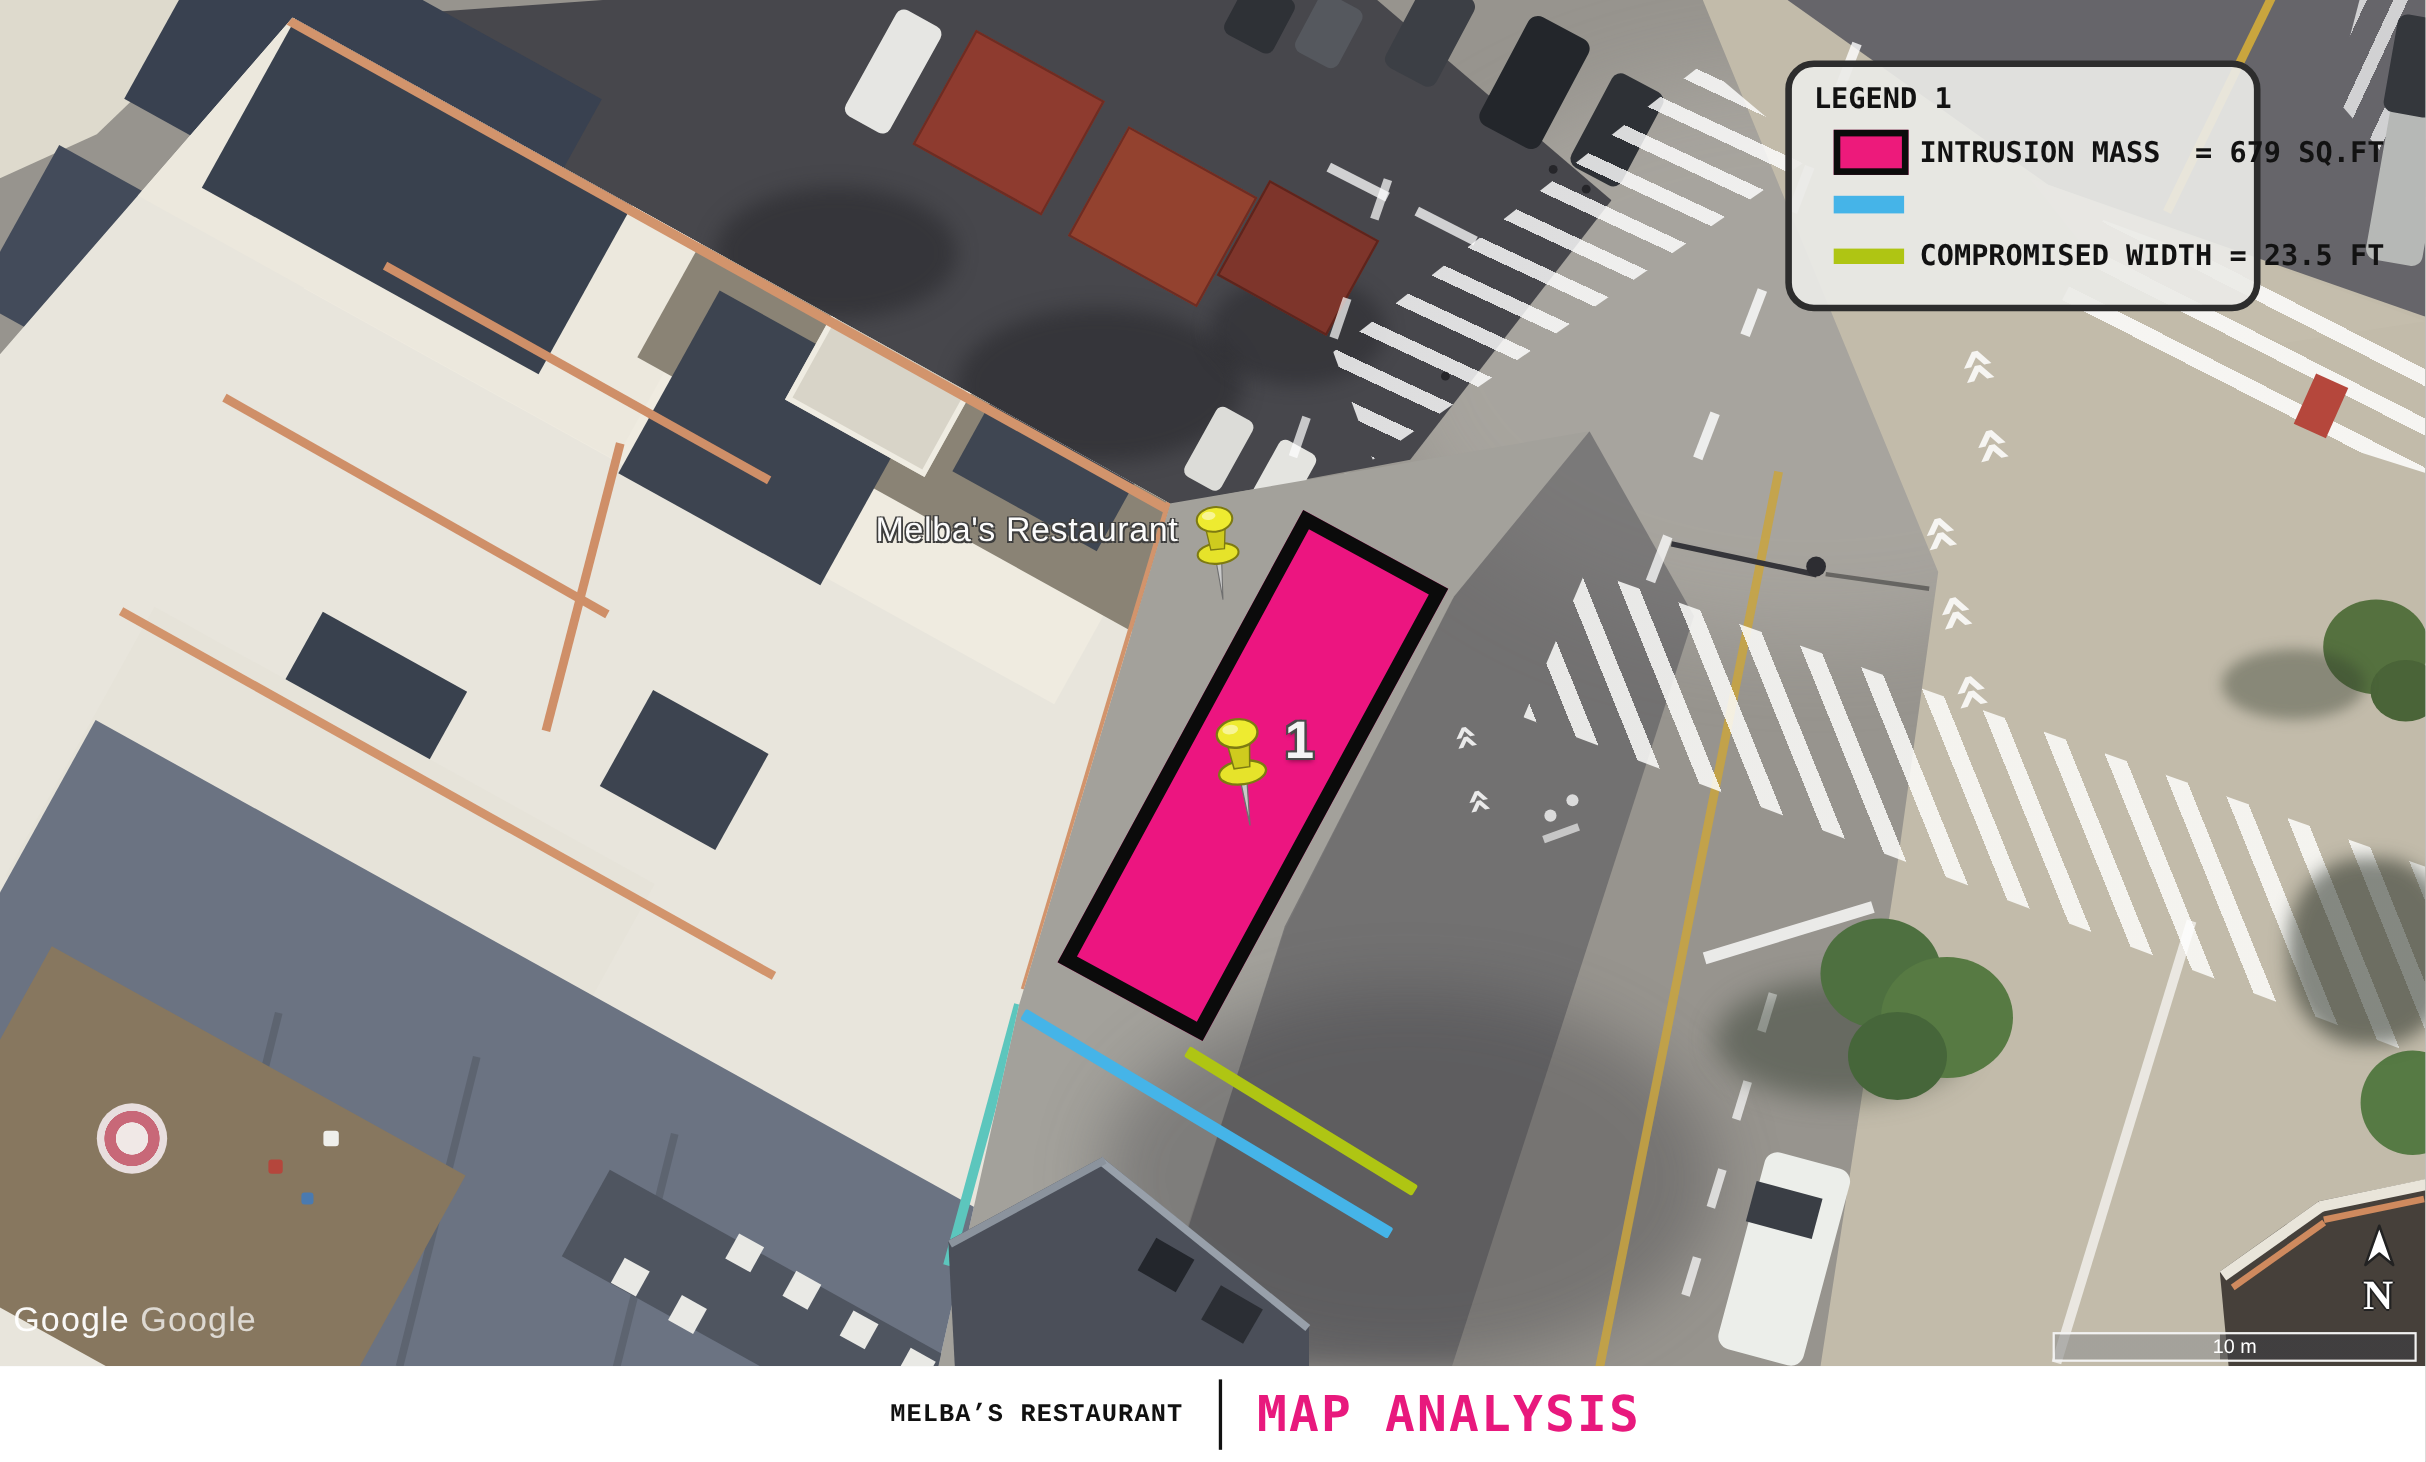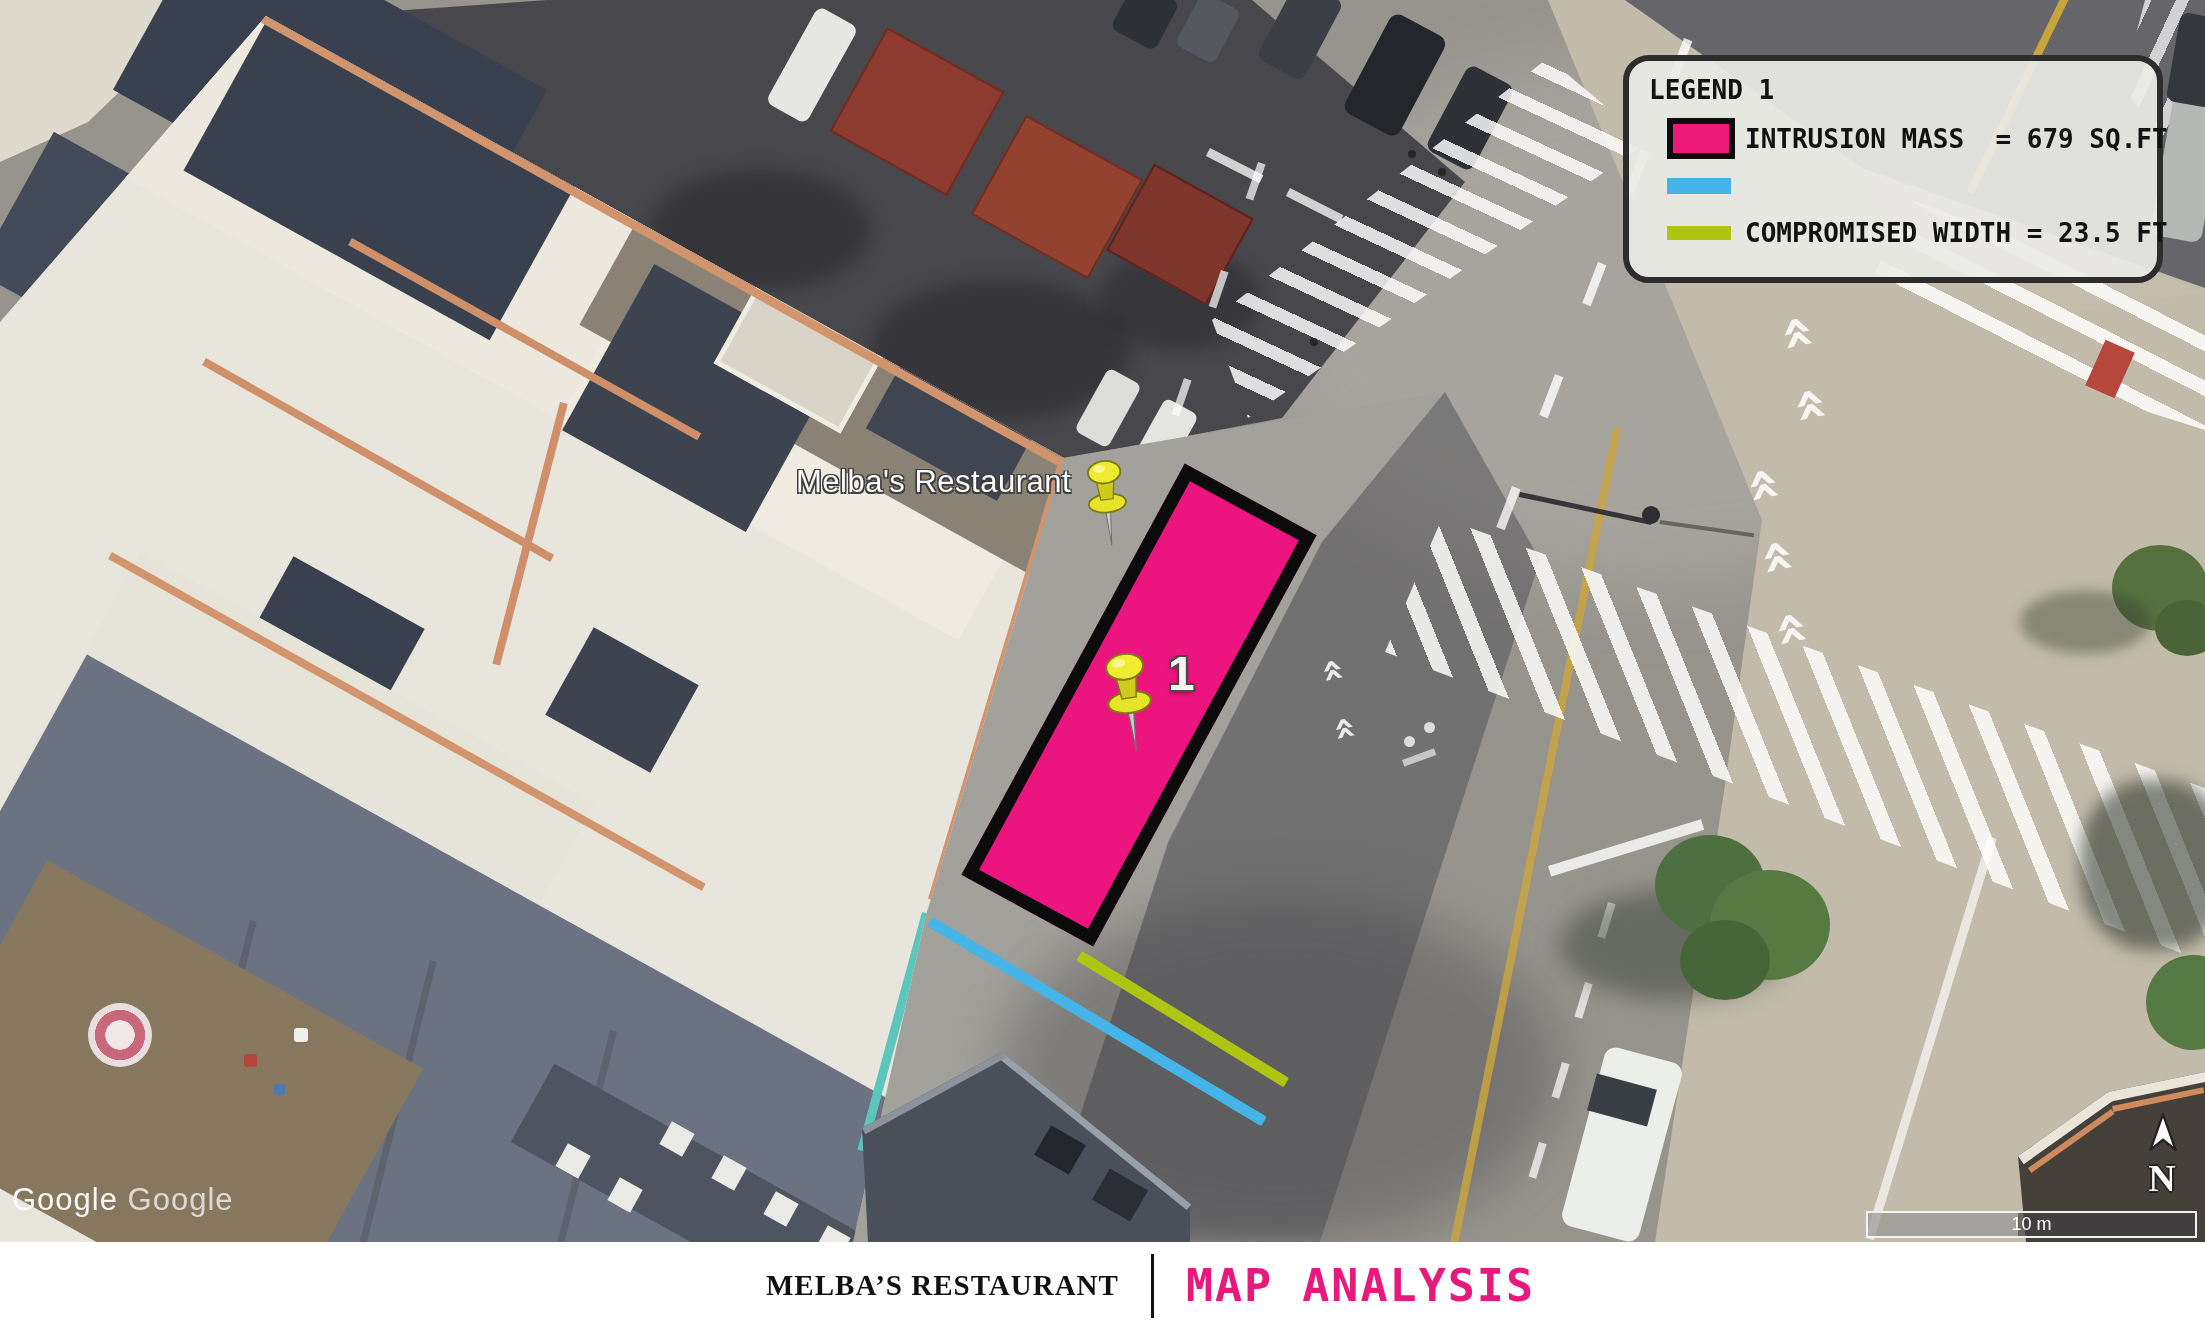--- a/index.html
+++ b/index.html
@@ -11,21 +11,21 @@
   
   #pink-mass{box-sizing:border-box;background:#EC1580;border:13px solid #0b0b0b;transform:rotate(28.5deg);}
   .meas{height:11px;transform-origin:0 0;border-radius:2px;}
   #blue-line{background:#45B4E8;}
   #green-line{background:#AFC513;}
   .pin-label{color:#f4f4f4;font-weight:bold;
     text-shadow:-2px -2px 0 #4a4a4a,2px -2px 0 #4a4a4a,-2px 2px 0 #4a4a4a,2px 2px 0 #4a4a4a,0 3px 5px rgba(0,0,0,.45);}
   #place-label{color:#fcfcfc;font-size:31px;font-weight:500;letter-spacing:.5px;white-space:nowrap;
     text-shadow:-1.5px -1.5px 0 #3e3e3e,1.5px -1.5px 0 #3e3e3e,-1.5px 1.5px 0 #3e3e3e,1.5px 1.5px 0 #3e3e3e;}
   
-  #legend{left:1623px;top:55px;width:540px;height:228px;box-sizing:border-box;
+  #legend{left:1623px;top:55px;width:432px;height:228px;box-sizing:border-box;
     background:rgba(234,234,231,.92);border:6px solid #2d2d2d;border-radius:26px;
     padding:12px 14px 10px 18px;font-family:"DejaVu Sans Mono",monospace;color:#121212;}
   #legend .title{font-size:26px;font-weight:700;margin:2px 0 10px 2px;}
   .lrow{display:flex;align-items:center;height:47px;margin-left:20px;}
   .lswatch{width:78px;display:flex;justify-content:flex-start;align-items:center;flex:0 0 78px;}
   .ltext{font-size:26px;font-weight:700;white-space:pre;}
   .sw-pink{width:56px;height:29px;background:#ED1A7B;border:6px solid #0c0c0c;}
   .sw-blue{width:64px;height:16px;background:#45B4E8;}
   .sw-green{width:64px;height:14px;background:#AFC513;}
   
@@ -33,21 +33,21 @@
     background:linear-gradient(90deg,rgba(150,150,148,.68) 0 46%,rgba(62,62,66,.68) 46%);
     color:#fff;font-size:18px;text-align:center;line-height:23px;}
   #watermark{left:12px;top:1182px;font-size:31px;color:rgba(255,255,255,.95);letter-spacing:1px;}
   #watermark .dim{color:rgba(255,255,255,.72);}
   #northN{left:2136px;top:1156px;width:52px;text-align:center;color:#fff;font-family:"Liberation Serif",serif;
     font-size:38px;font-weight:700;text-shadow:-2px 0 0 #222,2px 0 0 #222,0 -2px 0 #222,0 2px 0 #222;}
   
   #footer{position:absolute;left:0;top:1242px;width:2205px;height:87px;background:#fff;
     display:flex;align-items:center;justify-content:center;transform:translateX(0);}
   #footer .inner{display:flex;align-items:center;gap:32px;transform:translateX(48px);}
-  #footer .brand{font-family:Liberation Serif, serif;font-size:29px;font-weight:700;color:#111;letter-spacing:1px;}
+  #footer .brand{font-family:Liberation Mono, monospace;font-size:23px;font-weight:700;color:#111;letter-spacing:1px;}
   #footer .divider{width:3px;height:64px;background:#111;}
   #footer .title{font-family:"DejaVu Sans Mono",monospace;font-size:45px;font-weight:700;color:#E8197D;letter-spacing:2px;}
   .chev{color:rgba(255,255,255,.85);font-weight:700;font-family:"DejaVu Sans",sans-serif;}
 </style>
 </head>
 <body>
 
 <div id="stage">
   <div id="map">
 

